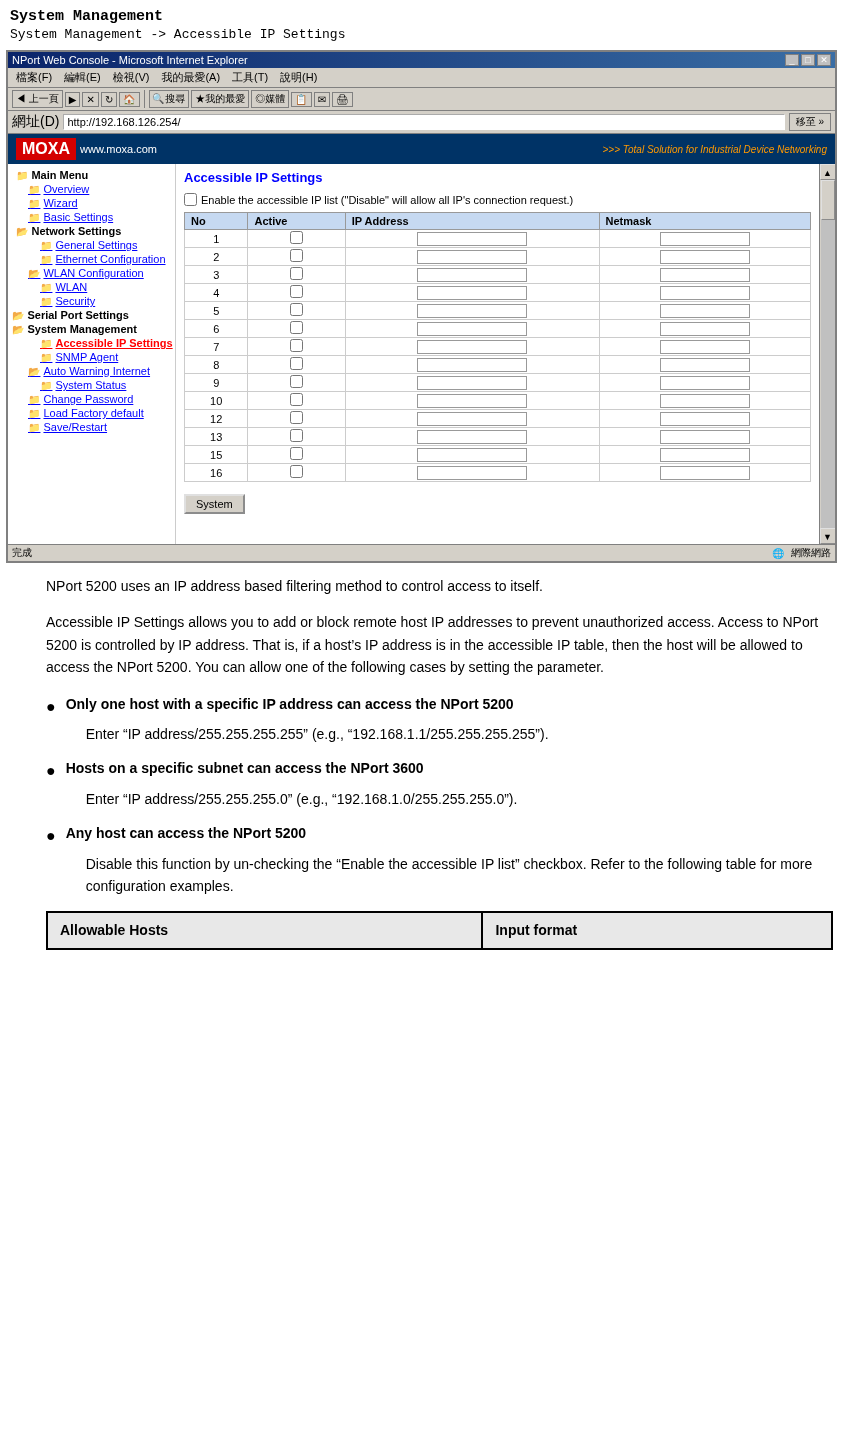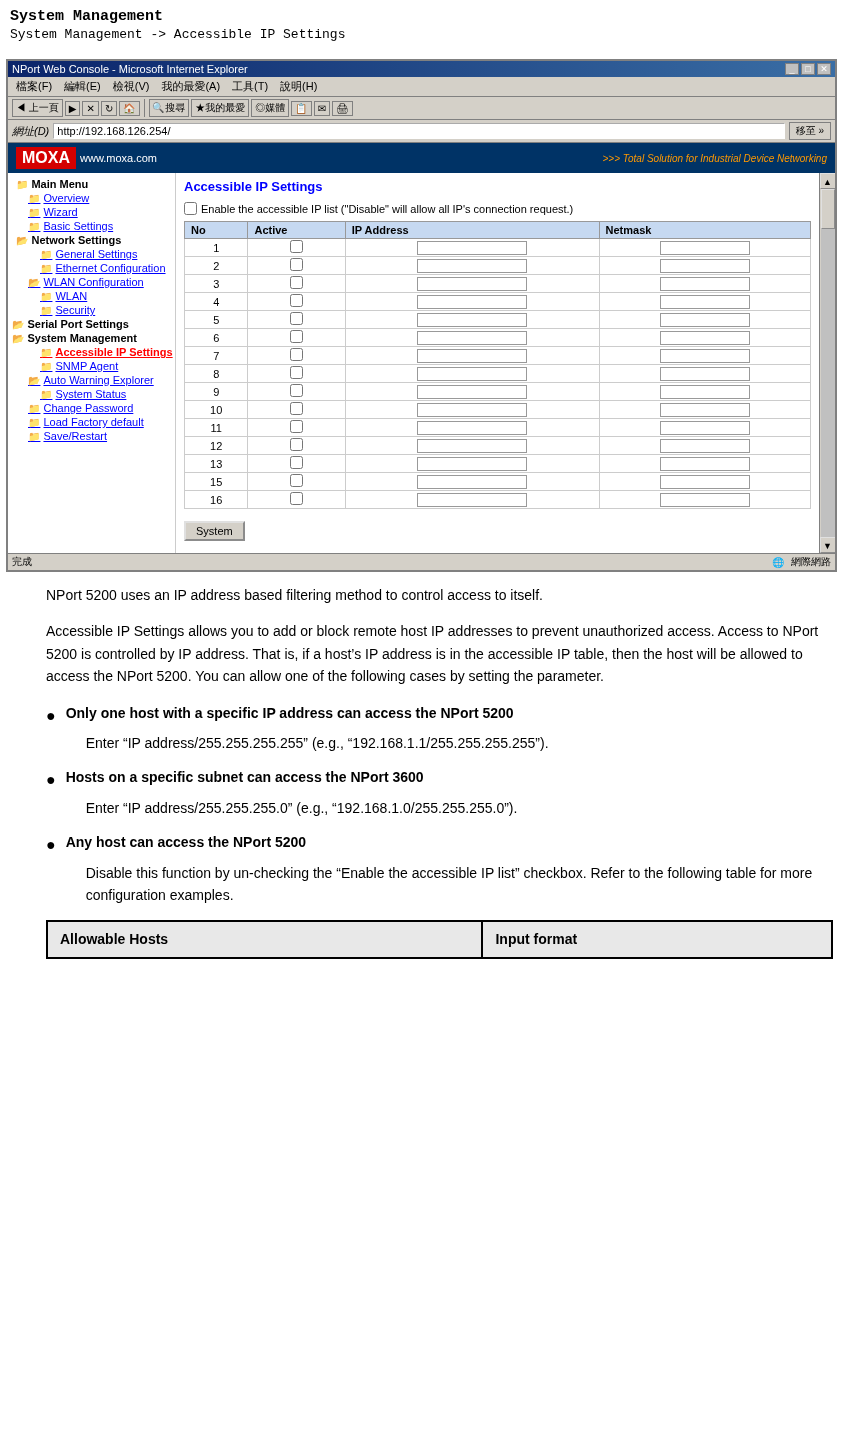--- a/index.html
+++ b/index.html
@@ -18,21 +18,21 @@
       font-weight: bold;
       color: #000;
       display: block;
       margin-bottom: 2px;
     }
     .page-title-sub {
       font-family: 'Courier New', monospace;
       font-size: 13px;
       color: #000;
       display: block;
-      margin-bottom: 13px;
+      margin-bottom: 4px;
     }
     
     .browser-window {
       border: 2px solid #808080;
       margin: 0 6px;
       background: #fff;
     }
     .browser-titlebar {
       background: linear-gradient(to right, #0a246a, #3a6ea5);
       color: #fff;
@@ -83,21 +83,21 @@
     .toolbar-sep { width: 1px; height: 18px; background: #808080; margin: 0 2px; }
     .address-bar {
       background: #d4d0c8;
       border-bottom: 1px solid #808080;
       display: flex;
       align-items: center;
       padding: 2px 4px;
       font-size: 11px;
       gap: 4px;
     }
-    .address-label { font-size: 11px; color: #000; font-style: italic; }
+    .address-label { font-size: 14px; color: #000; }
     .address-input {
       flex: 1;
       border: 1px inset #fff;
       background: #fff;
       padding: 1px 3px;
       font-size: 11px;
     }
     .address-go-btn {
       background: #d4d0c8;
       border: 1px solid #808080;
@@ -429,21 +429,21 @@
           <div class="sidebar-item sidebar-indent2 active">
             <span class="folder-icon">📁</span>
             <span>Accessible IP Settings</span>
           </div>
           <div class="sidebar-item sidebar-indent2">
             <span class="folder-icon">📁</span>
             <span>SNMP Agent</span>
           </div>
           <div class="sidebar-item sidebar-indent">
             <span class="folder-icon">📂</span>
-            <span>Auto Warning Explorer</span>
+            <span>Auto Warning Internet</span>
           </div>
           <div class="sidebar-item sidebar-indent2">
             <span class="folder-icon">📁</span>
             <span>System Status</span>
           </div>
           <div class="sidebar-item sidebar-indent">
             <span class="folder-icon">📁</span>
             <span>Change Password</span>
           </div>
           <div class="sidebar-item sidebar-indent">
@@ -521,26 +521,20 @@
       <td><input class="netmask-input" type="text" value="" style=""></td>
     </tr>
                 <tr>
       <td>9</td>
       <td><input type="checkbox" style=""></td>
       <td><input class="ip-input" type="text" value="" style=""></td>
       <td><input class="netmask-input" type="text" value="" style=""></td>
     </tr>
                 <tr>
       <td>10</td>
-      <td><input type="checkbox" style=""></td>
-      <td><input class="ip-input" type="text" value="" style=""></td>
-      <td><input class="netmask-input" type="text" value="" style=""></td>
-    </tr>
-                <tr>
-      <td>11</td>
       <td><input type="checkbox" style=""></td>
       <td><input class="ip-input" type="text" value="" style=""></td>
       <td><input class="netmask-input" type="text" value="" style=""></td>
     </tr>
                 <tr>
       <td>12</td>
       <td><input type="checkbox" style=""></td>
       <td><input class="ip-input" type="text" value="" style=""></td>
       <td><input class="netmask-input" type="text" value="" style=""></td>
     </tr>

